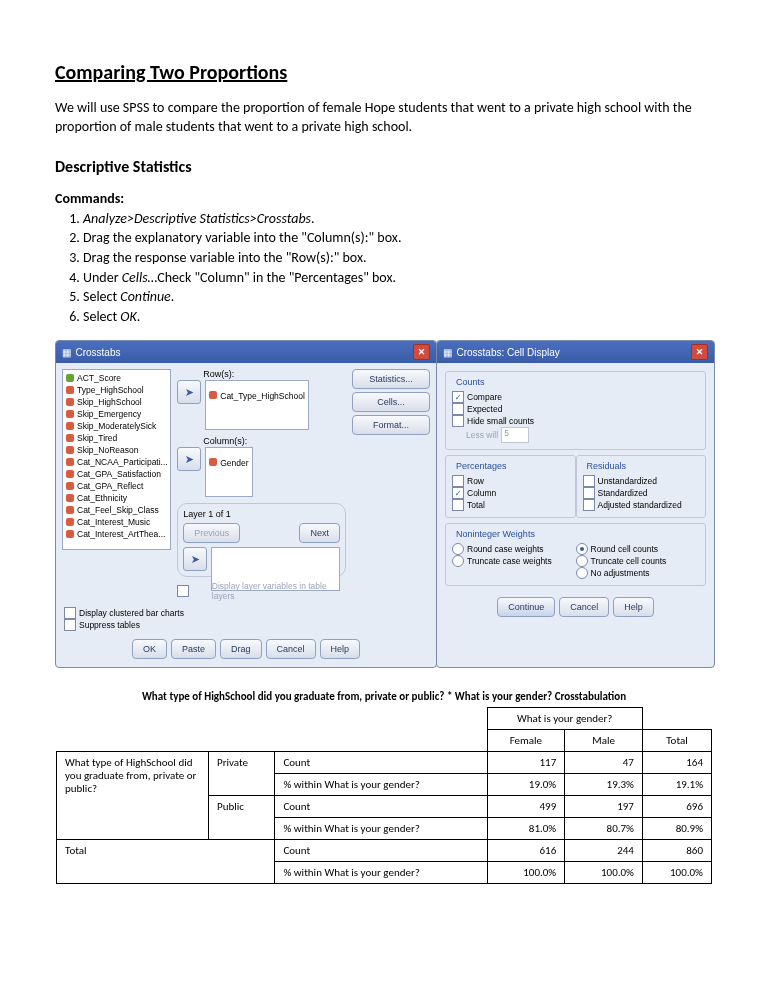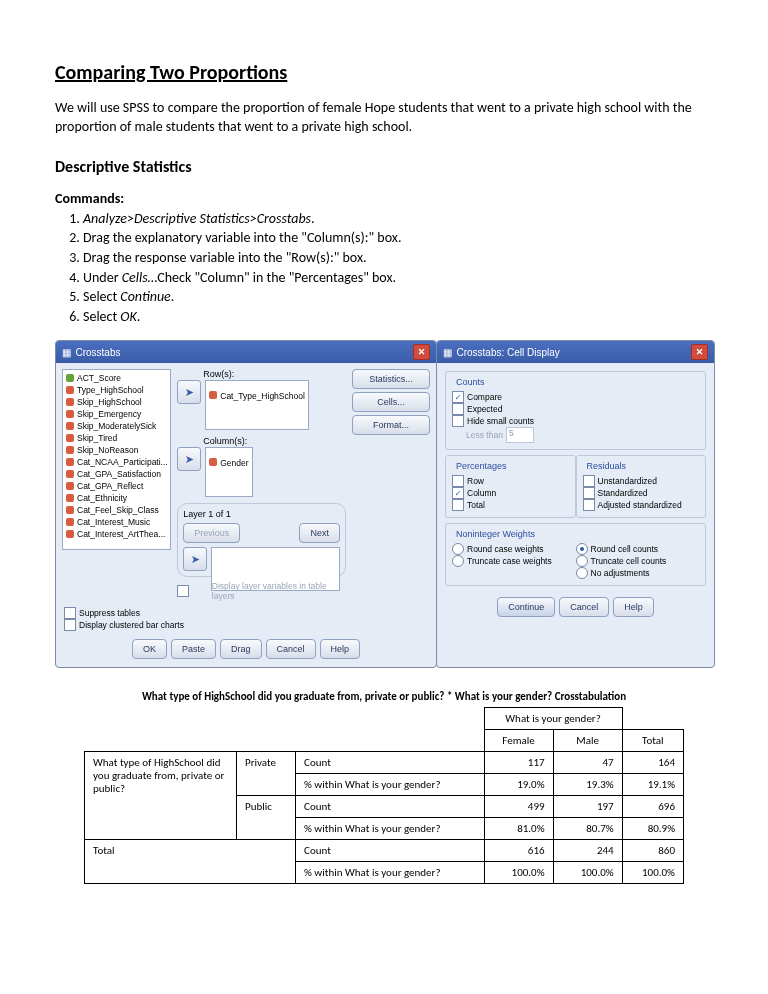--- a/index.html
+++ b/index.html
@@ -171,21 +171,21 @@
   
   .table-title {
     font-size: 11px;
     font-weight: bold;
     text-align: center;
     margin: 22px 0 4px 0;
   }
   table.crosstab {
     border-collapse: collapse;
     font-size: 11px;
-    width: 600px;
+    width: 656px;
     margin: 0 auto;
   }
   table.crosstab td, table.crosstab th {
     border: 1px solid #000;
     padding: 4px 8px;
   }
   .num { text-align: right; }
   .noborder { border: none !important; }
   .nobr { border-right: none !important; }
   .nobt { border-top: none !important; }
@@ -322,25 +322,25 @@
         </div>
         <div class="right-btns">
           <div class="pill-btn">Statistics...</div>
           <div class="pill-btn">Cells...</div>
           <div class="pill-btn">Format...</div>
         </div>
       </div>
       <div style="padding:0 8px 2px 8px;">
         <div class="checkline">
             <span class="chk"></span>
-            <span>Suppress tables</span>
+            <span>Display clustered bar charts</span>
           </div>
         <div class="checkline">
             <span class="chk"></span>
-            <span>Display clustered bar charts</span>
+            <span>Suppress tables</span>
           </div>
       </div>
       <div class="bottom-bar">
         <div class="pill-btn">OK</div>
         <div class="pill-btn">Paste</div>
         <div class="pill-btn">Drag</div>
         <div class="pill-btn">Cancel</div>
         <div class="pill-btn">Help</div>
       </div>
     </div>
@@ -364,21 +364,21 @@
                 </div>
               <div class="checkline">
                   <span class="chk"></span>
                   <span>Expected</span>
                 </div>
               <div class="checkline">
                   <span class="chk"></span>
                   <span>Hide small counts</span>
                 </div>
               <div class="checkline disabled" style="margin-left:14px;">
-                <span>Less than</span>
+                <span>Less will</span>
                 <span class="small-input">5</span>
               </div>
             </div>
           </div>
         </div>
         <div class="twocol">
           <div>
             <div class="group-box">
               <div class="group-title">Percentages</div>
               <div class="checkline">

